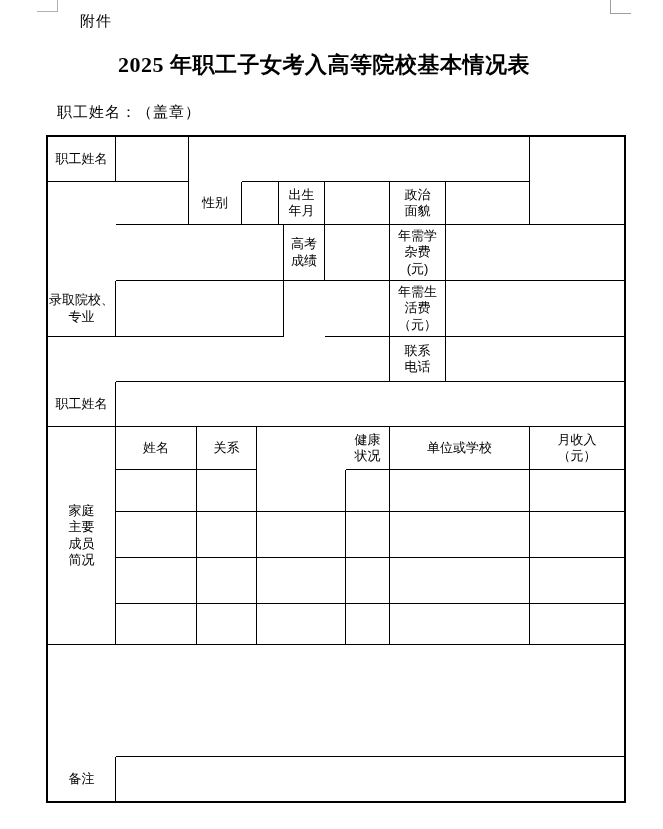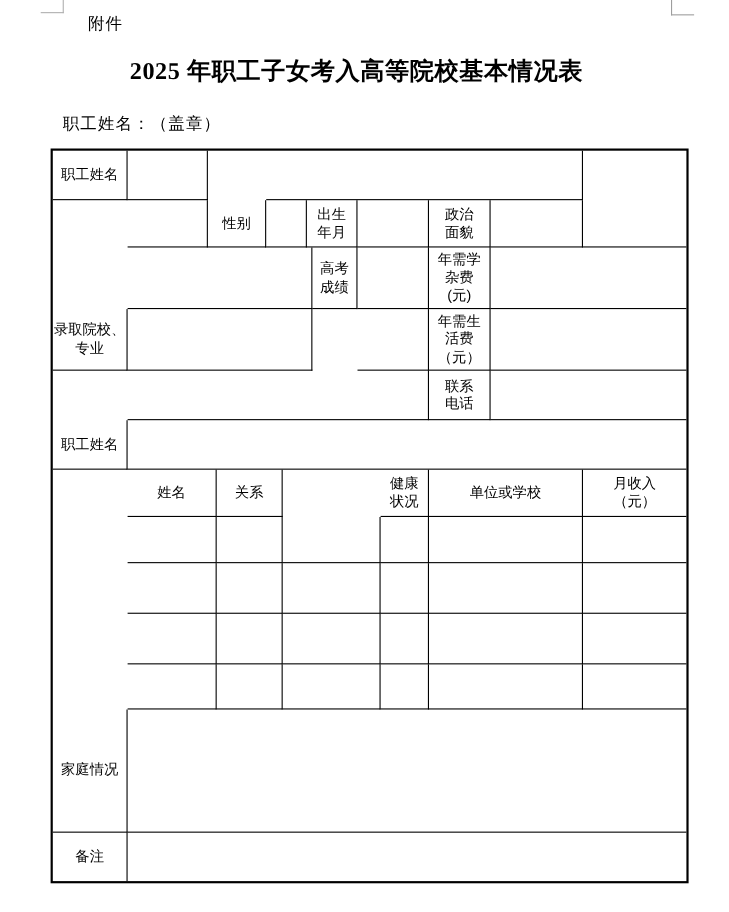--- a/index.html
+++ b/index.html
@@ -112,20 +112,24 @@
     <div class="cell no-br" style="grid-area:4/12/5/14"></div>
 
     <div class="cell" style="grid-area:5/2/6/11"></div>
     <div class="cell" style="grid-area:5/11/6/12">联系
 电话</div>
     <div class="cell no-br" style="grid-area:5/12/6/14"></div>
 
     <div class="cell" style="grid-area:6/1/7/2">职工姓名</div>
     <div class="cell no-br" style="grid-area:6/2/7/14"></div>
 
+    <div class="cell" style="grid-area:7/1/12/2">家庭
+主要
+成员
+简况</div>
 
     <div class="cell" style="grid-area:7/4/8/6">关系</div>
     <div class="cell" style="grid-area:7/2/8/4">姓名</div>
     <div class="cell" style="grid-area:7/10/8/11">健康
 状况</div>
     <div class="cell" style="grid-area:7/11/8/13">单位或学校</div>
     <div class="cell no-br" style="grid-area:7/13/8/14">月收入
 （元）</div>
 
     <div class="cell" style="grid-area:8/2/9/4"></div>
@@ -149,20 +153,19 @@
     <div class="cell" style="grid-area:10/11/11/13"></div>
     <div class="cell no-br" style="grid-area:10/13/11/14"></div>
 
     <div class="cell" style="grid-area:11/2/12/4"></div>
     <div class="cell" style="grid-area:11/4/12/6"></div>
     <div class="cell" style="grid-area:11/6/12/10"></div>
     <div class="cell" style="grid-area:11/10/12/11"></div>
     <div class="cell" style="grid-area:11/11/12/13"></div>
     <div class="cell no-br" style="grid-area:11/13/12/14"></div>
 
-    <div class="cell" style="grid-area:12/1/13/2">家庭情况</div>
     <div class="cell no-br" style="grid-area:12/2/13/14"></div>
 
     <div class="cell no-bb" style="grid-area:13/1/14/2">备注</div>
     <div class="cell no-br no-bb" style="grid-area:13/2/14/14"></div>
 
   </div>
 </div>
 
 </body></html>

